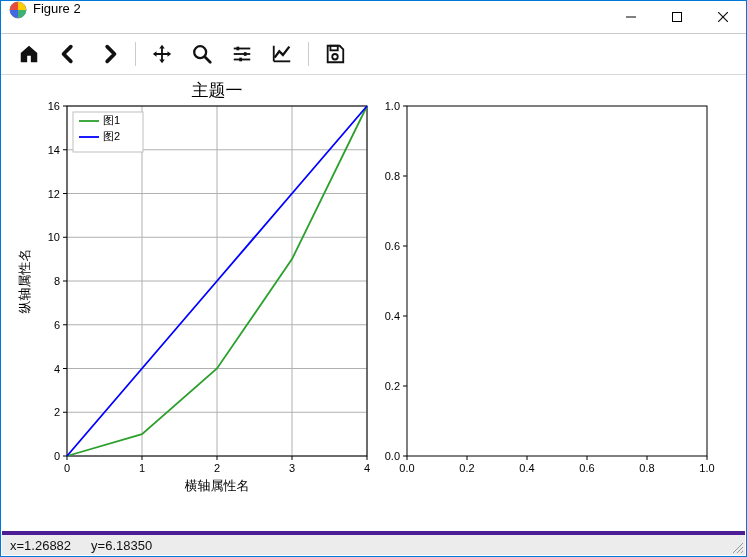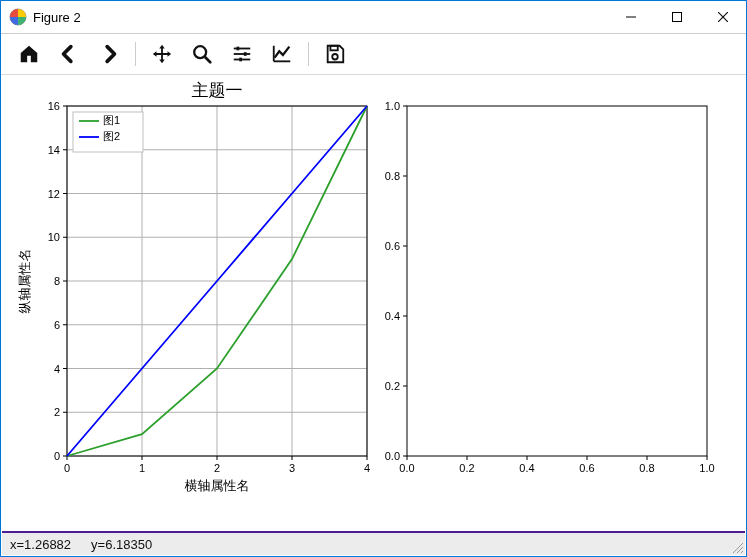--- a/index.html
+++ b/index.html
@@ -7,21 +7,21 @@
   body {
     width: 747px; height: 557px;
     font-family: "Segoe UI", Arial, sans-serif;
     background: #fff;
     border: 1px solid #0078d7;
     position: relative;
     overflow: hidden;
   }
   .titlebar {
     height: 32px;
-    display: flex; align-items: center;
+    display: flex; 
     background: #fff;
     position: relative;
   }
   .titlebar .icon {
     width: 18px; height: 18px; margin: 0 6px 0 8px;
     display: inline-flex; align-items:center; justify-content:center;
   }
   .titlebar .title { font-size: 13px; color: #000; }
   .winbtns { position:absolute; right:0; top:0; height:32px; display:flex; }
   .winbtns div {
@@ -40,21 +40,21 @@
     color:#111;
     border-radius:2px;
   }
   .tb-sep { width:1px; height:24px; background:#ccc; margin:0 6px; }
   .canvas-area {
     position:absolute; left:1px; right:1px; top:75px; bottom:25px;
     background:#fff;
   }
   .statusbar {
     position:absolute; left:1px; right:1px; bottom:1px; height:24px;
-    background:#ececec; border-top:2px solid #4c1d95;
+    background:#ececec; border-top:4px solid #4c1d95;
     font-size:13px; display:flex; align-items:center; padding:0 8px;
     color:#111;
   }
   .statusbar span { margin-right: 20px; }
   
   .plot-root { position:relative; width:100%; height:100%; }
   .grid line { stroke:#b0b0b0; stroke-width:1; }
   .tick text { font-size:11px; fill:#000; }
   .tick line { stroke:#000; }
   .axis-label { font-size:13px; }

